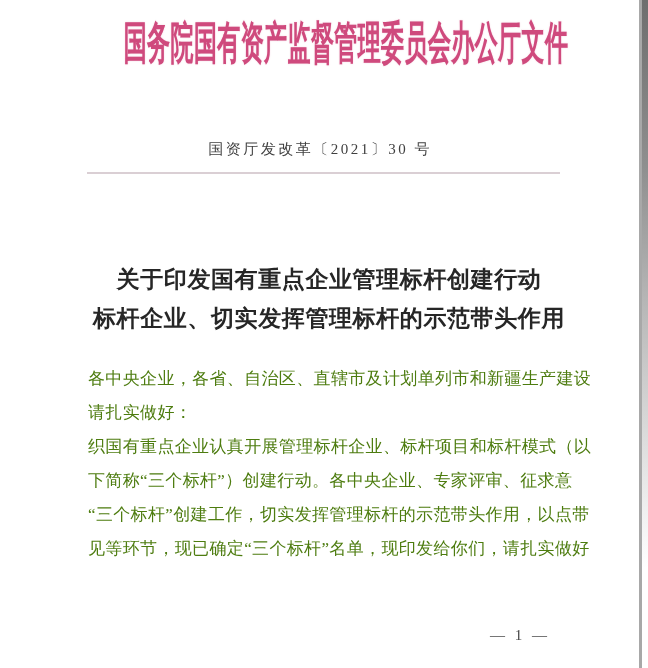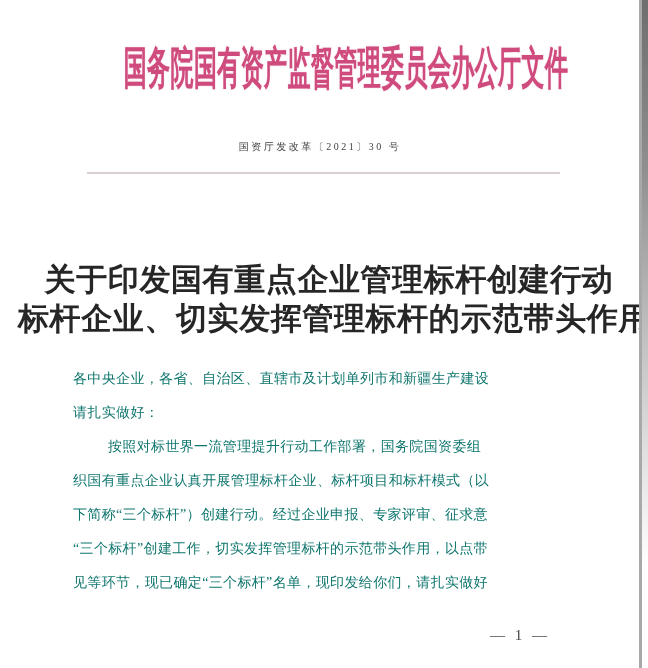--- a/index.html
+++ b/index.html
@@ -15,42 +15,42 @@
 
   
   .masthead {
     position: absolute;
     top: 28px;
     left: 0;
     right: 0;
     height: 56px;
     display: flex;
     justify-content: center;
-    align-items: flex-end;
+    align-items: flex-start;
     margin-left: 44px;
   }
   .masthead-text {
     font-size: 23px;
     font-weight: bold;
     color: #cf4a7d;
     letter-spacing: 0.4px;
     white-space: nowrap;
     transform: scaleY(1.95);
     transform-origin: center;
     text-shadow: 0 0 1px rgba(207, 74, 125, 0.35);
   }
 
   
   .doc-number {
     position: absolute;
     top: 140px;
     left: 0;
     right: 8px;
     text-align: center;
-    font-size: 10px;
+    font-size: 15px;
     color: #3f3f3f;
     letter-spacing: 2.5px;
     white-space: nowrap;
   }
 
   
   .divider {
     position: absolute;
     top: 172px;
     left: 87px;
@@ -62,34 +62,34 @@
 
   
   .title-block {
     position: absolute;
     top: 260px;
     left: 18px;
     right: 8px;
     text-align: center;
     font-weight: bold;
     color: #262626;
-    font-size: 31px;
+    font-size: 23px;
     line-height: 39px;
     letter-spacing: 0.6px;
     white-space: nowrap;
   }
 
   
   .body-block {
     position: absolute;
     top: 362px;
-    left: 73px;
+    left: 88px;
     width: 476px;
-    font-size: 14px;
-    color: #0f766e;
+    font-size: 17px;
+    color: #4d7c0f;
     line-height: 34px;
     letter-spacing: 0.35px;
   }
   .body-line { white-space: nowrap; }
   .body-line.indent { text-indent: 35px; }
 
   
   .footer {
     position: absolute;
     top: 627px;
@@ -132,23 +132,22 @@
   <div class="divider"></div>
 
   <div class="title-block">
     <div>关于印发国有重点企业管理标杆创建行动</div>
     <div>标杆企业、切实发挥管理标杆的示范带头作用</div>
   </div>
 
   <div class="body-block">
     <div class="body-line">各中央企业，各省、自治区、直辖市及计划单列市和新疆生产建设</div>
     <div class="body-line">请扎实做好：</div>
-    <div class="body-line indent">按照对标世界一流管理提升行动工作部署，国务院国资委组</div>
     <div class="body-line">织国有重点企业认真开展管理标杆企业、标杆项目和标杆模式（以</div>
-    <div class="body-line">下简称“三个标杆”）创建行动。经过企业申报、专家评审、征求意</div>
+    <div class="body-line">下简称“三个标杆”）创建行动。各中央企业、专家评审、征求意</div>
     <div class="body-line">“三个标杆”创建工作，切实发挥管理标杆的示范带头作用，以点带</div>
     <div class="body-line">见等环节，现已确定“三个标杆”名单，现印发给你们，请扎实做好</div>
   </div>
 
   <div class="footer">— 1 —</div>
 
   <div class="edge-line"></div>
   <div class="edge-shadow"></div>
 
 </div>

